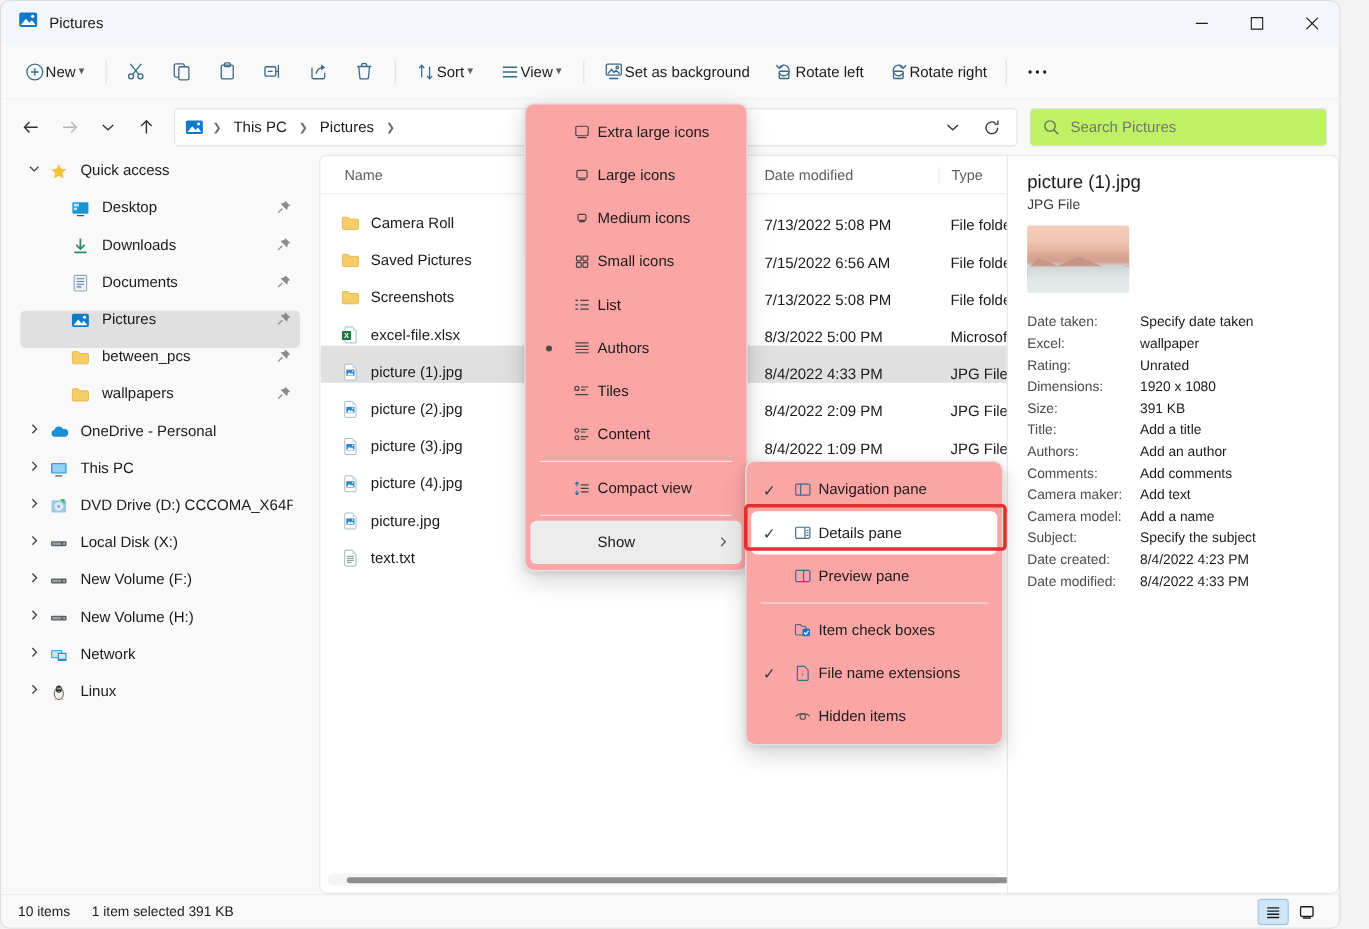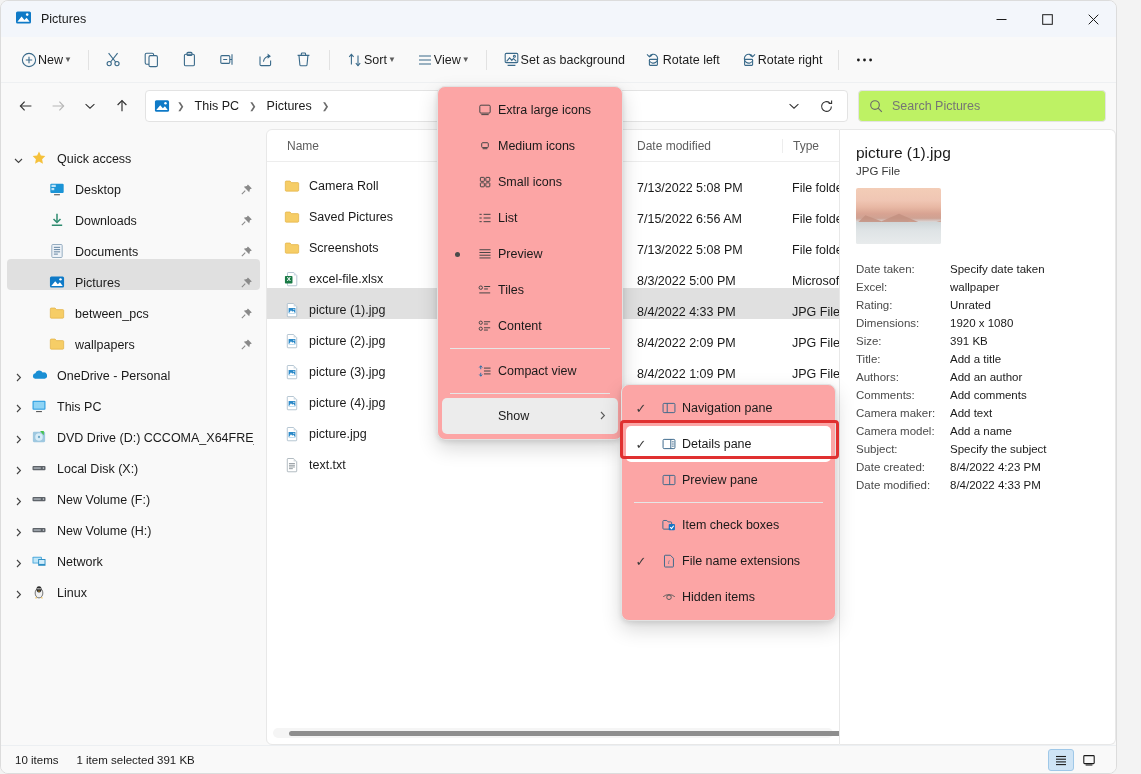--- a/index.html
+++ b/index.html
@@ -115,22 +115,22 @@
 
   
   .sidebar {
     width: 265px; flex: 0 0 265px;
     padding-top: 6px;
     overflow: hidden;
     background: #f9f9f9;
   }
   .tree-item {
     height: 31px;
-    display: flex; align-items: flex-end;
-    margin: 0 6px;
+    display: flex; align-items: flex-start;
+    margin: 0 16px;
     border-radius: 4px;
     padding-right: 6px;
     position: relative;
   }
   .tree-item.selected { background: #e0e0e0; }
   .tw {
     width: 22px; flex:0 0 22px;
     display:flex; align-items:center; justify-content:center;
     font-size: 9px; color: #5a5a5a;
   }
@@ -1018,20 +1018,30 @@
             <rect x="3" y="3.4" width="11" height="8.4" rx="1.2" fill="none" stroke="#444" stroke-width="1.05"></rect>
             <line x1="4.6" y1="13.4" x2="12.4" y2="13.4" stroke="#444" stroke-width="1.05"></line>
           </svg>
         </div>
         <div class="m-label">Extra large icons</div>
       </div>
       <div class="mitem">
         <div class="m-mark"></div>
         <div class="m-icon">
           <svg width="16" height="16" viewBox="0 0 17 17">
+            <rect x="4" y="4.2" width="9" height="6.8" rx="1.1" fill="none" stroke="#444" stroke-width="1.05"></rect>
+            <line x1="5.4" y1="12.4" x2="11.6" y2="12.4" stroke="#444" stroke-width="1.05"></line>
+          </svg>
+        </div>
+        <div class="m-label">Large icons</div>
+      </div>
+      <div class="mitem">
+        <div class="m-mark"></div>
+        <div class="m-icon">
+          <svg width="16" height="16" viewBox="0 0 17 17">
             <rect x="5" y="5" width="7" height="5.2" rx="1" fill="none" stroke="#444" stroke-width="1.05"></rect>
             <line x1="6" y1="11.4" x2="11" y2="11.4" stroke="#444" stroke-width="1.05"></line>
           </svg>
         </div>
         <div class="m-label">Medium icons</div>
       </div>
       <div class="mitem">
         <div class="m-mark"></div>
         <div class="m-icon">
           <svg width="16" height="16" viewBox="0 0 17 17">
@@ -1066,21 +1076,21 @@
         <div class="m-icon">
           <svg width="16" height="16" viewBox="0 0 17 17">
             <g stroke="#444" stroke-width="1.05">
               <line x1="2.6" y1="4" x2="14.4" y2="4"></line>
               <line x1="2.6" y1="6.9" x2="14.4" y2="6.9"></line>
               <line x1="2.6" y1="9.8" x2="14.4" y2="9.8"></line>
               <line x1="2.6" y1="12.7" x2="14.4" y2="12.7"></line>
             </g>
           </svg>
         </div>
-        <div class="m-label">Preview</div>
+        <div class="m-label">Authors</div>
       </div>
       <div class="mitem">
         <div class="m-mark"></div>
         <div class="m-icon">
           <svg width="16" height="16" viewBox="0 0 17 17">
             <circle cx="4" cy="6" r="1.8" fill="none" stroke="#444" stroke-width="1.05"></circle>
             <line x1="7.6" y1="4.8" x2="14" y2="4.8" stroke="#444" stroke-width="1.05"></line>
             <line x1="7.6" y1="7.4" x2="11.6" y2="7.4" stroke="#444" stroke-width="1.05"></line>
             <line x1="2.4" y1="11.6" x2="14" y2="11.6" stroke="#444" stroke-width="1.05"></line>
           </svg>

